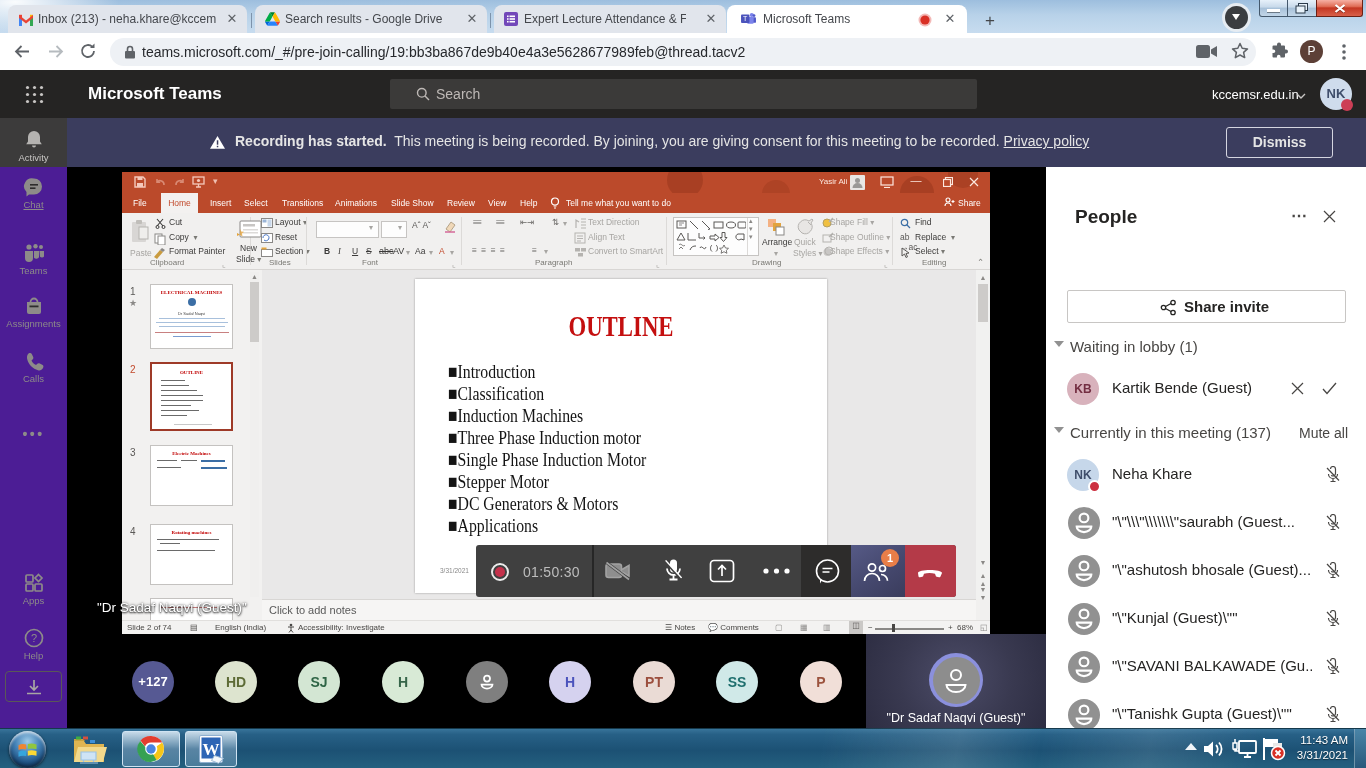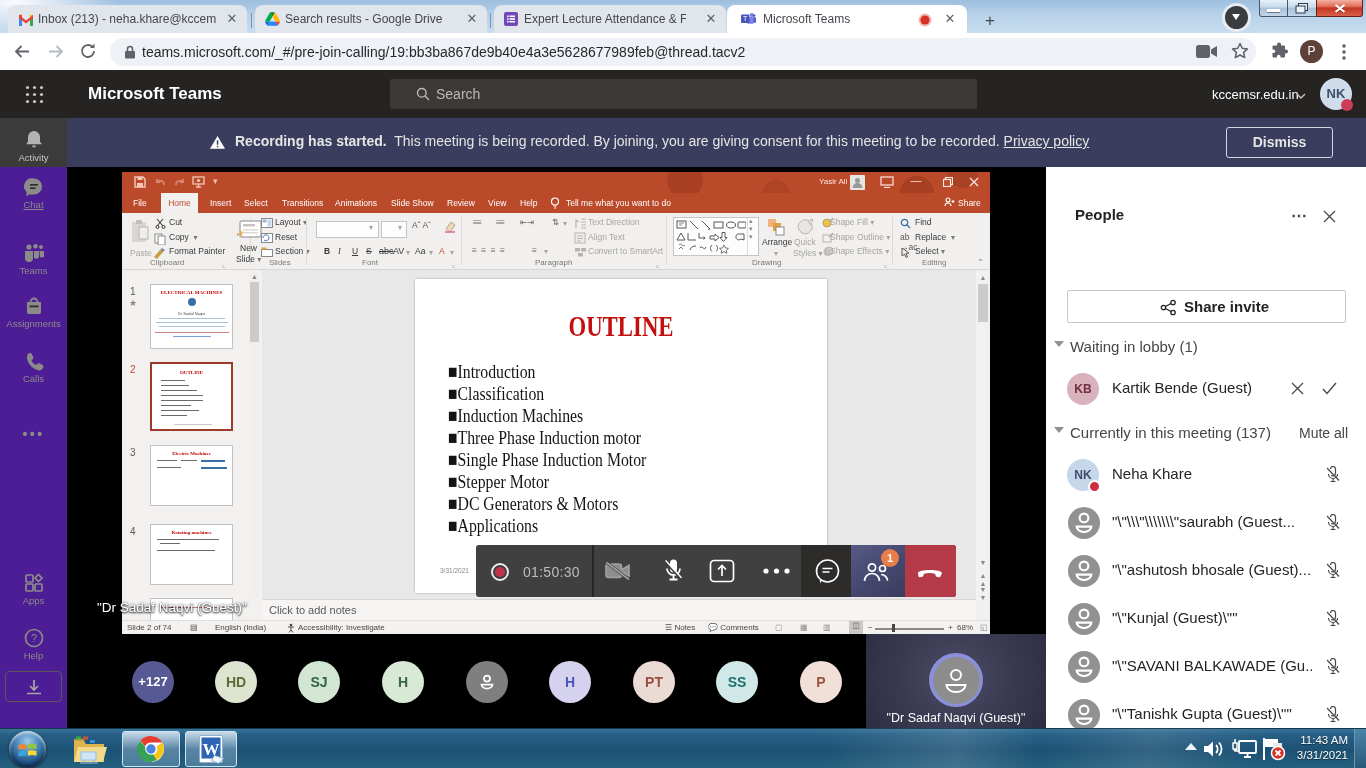--- a/index.html
+++ b/index.html
@@ -691,21 +691,21 @@
         </svg>
     </div>
     <div class="pc" style="left:482px;background:#d5d2ef;color:#4b53bc;">H</div>
     <div class="pc" style="left:566px;background:#eadbd5;color:#9c4f3e;">PT</div>
     <div class="pc" style="left:649px;background:#d0e9e8;color:#1e6f6e;">SS</div>
     <div class="pc" style="left:733px;background:#f1dfd8;color:#9c533e;">P</div>
   </div>
   <div style="position:absolute;left:30px;top:433px;color:#fff;font-size:13.5px;text-shadow:0 1px 2px rgba(0,0,0,.9), 0 0 3px rgba(0,0,0,.7);white-space:nowrap;">"Dr Sadaf Naqvi (Guest)"</div>
 </div>
 <div id="people">
-  <div style="position:absolute;left:29px;top:39px;font-size:15px;font-weight:bold;color:#252423;">People</div>
+  <div style="position:absolute;left:29px;top:39px;font-size:19px;font-weight:bold;color:#252423;">People</div>
   <div style="position:absolute;left:245px;top:39px;font-size:16px;font-weight:bold;color:#484644;letter-spacing:1px;">⋯</div>
   <svg style="position:absolute;left:277px;top:43px;" width="13" height="13" viewBox="0 0 13 13">
       <path d="M1 1 L12 12 M12 1 L1 12" stroke="#484644" stroke-width="1.2"></path>
     </svg>
   <div style="position:absolute;left:21px;top:123px;width:279px;height:33px;border:1px solid #c8c6c4;border-radius:2px;background:#fff;">
     <svg style="position:absolute;left:92px;top:8px;" width="17" height="17" viewBox="0 0 17 17">
         <g fill="none" stroke="#252423" stroke-width="1.3">
           <circle cx="13" cy="3.5" r="2.2"></circle>
           <circle cx="3.5" cy="8.5" r="2.2"></circle>
           <circle cx="13" cy="13.5" r="2.2"></circle>

